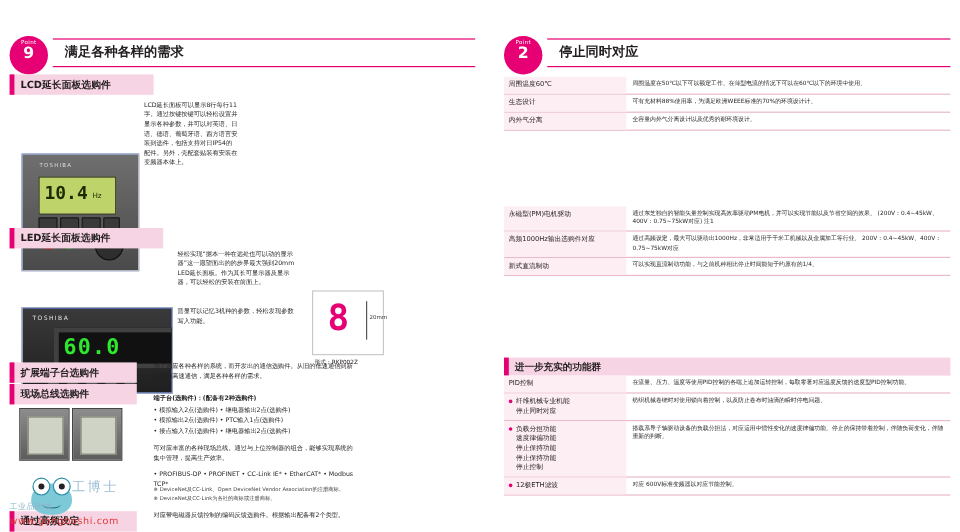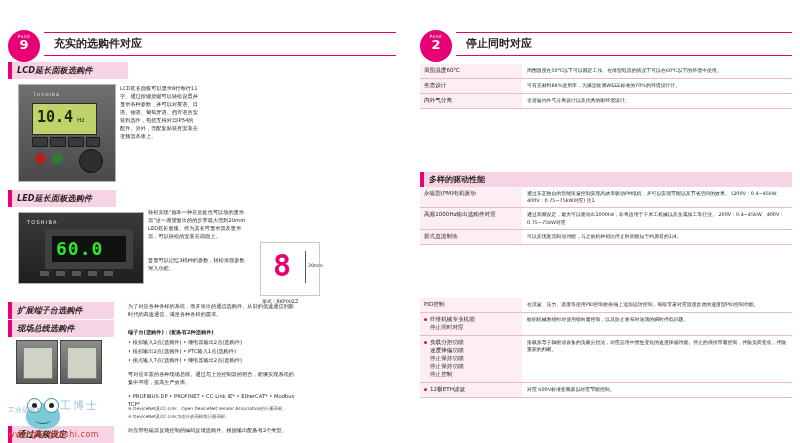--- a/index.html
+++ b/index.html
@@ -44,38 +44,37 @@
   }
   .badge .p{display:block;font-size:4.6px;margin-top:4px;letter-spacing:.3px;}
   .badge .n{display:block;font-size:13px;font-weight:bold;line-height:11px;margin-top:0px;}
 
   
   .blk{position:absolute;}
   .pinkbar{
     background:#f7d4e3;border-left:4px solid #e60073;
     font-size:8.2px;font-weight:bold;color:#231f20;
     padding:3px 4px 3px 5px;
-    font-style:italic;
   }
   .body-txt{font-size:5.2px;line-height:8px;color:#231f20;}
 
   
-  .photo{background:#1d4ed8;border:1px solid #b5b5b5;position:relative;overflow:hidden;}
+  .photo{background:#1d4ed8;border:1px solid #b5b5b5;position:relative;overflow:hidden;margin-top:44px;}
   .lcd-panel{position:absolute;inset:0;background:linear-gradient(180deg,#6f6f6f,#4a4a4a);}
   .lcd-screen{position:absolute;left:13px;top:18px;width:63px;height:30px;background:#bfd36b;border:1px solid #2c2c2c;}
   .lcd-big{position:absolute;left:4px;top:4px;font-size:15px;font-weight:bold;color:#1d2b00;font-family:"DejaVu Sans Mono","Liberation Mono",monospace;}
   .lcd-unit{position:absolute;left:44px;top:12px;font-size:6px;color:#1d2b00;}
   .lcd-brand{position:absolute;left:14px;top:7px;font-size:4.5px;color:#ddd;letter-spacing:1px;}
   .knob{position:absolute;border-radius:50%;background:#2e2e2e;border:1px solid #111;}
   .btnsq{position:absolute;background:#3a3a3a;border:1px solid #1a1a1a;border-radius:1px;}
   .btnred{position:absolute;background:#b32020;border-radius:50%;}
   .btngrn{position:absolute;background:#2f7d32;border-radius:50%;}
 
   .led-panel{position:absolute;inset:0;background:linear-gradient(180deg,#3a3a3a,#1f1f1f);}
-  .led-screen{position:absolute;left:26px;top:16px;width:74px;height:26px;background:#111;border:7px solid #404040;}
+  .led-screen{position:absolute;left:26px;top:16px;width:74px;height:26px;background:#111;border:4px solid #404040;padding-left:25px;}
   .led-digits{position:absolute;left:4px;top:2px;font-size:18px;font-weight:bold;color:#2ee82e;font-family:"DejaVu Sans Mono","Liberation Mono",monospace;letter-spacing:1px;}
   .led-brand{position:absolute;left:8px;top:6px;font-size:5px;color:#e8e8e8;letter-spacing:1.2px;}
   .led-btn{position:absolute;bottom:6px;width:9px;height:5px;background:#555;border:1px solid #222;}
 
   .opt-photo{position:absolute;background:linear-gradient(180deg,#8c8c8c,#5d5d5d);border:1px solid #444;}
   .opt-card{position:absolute;background:#cfd3c6;border:1px solid #7d8172;}
 
   
   .seg-box{position:absolute;border:1px solid #c9c9c9;background:#fff;}
   .seg8{font-family:"DejaVu Sans Mono","Liberation Mono",monospace;font-size:30px;color:#e60073;font-weight:bold;line-height:30px;}
@@ -100,38 +99,38 @@
   .wm{position:absolute;left:0;bottom:0;width:150px;height:60px;}
   .wm-frog{
     position:absolute;left:26px;bottom:14px;width:34px;height:26px;
     background:#7ec9d8;border-radius:50% 50% 45% 45%;
   }
   .wm-eye{position:absolute;top:-5px;width:13px;height:13px;background:#fff;border:1.5px solid #2a8fa6;border-radius:50%;}
   .wm-eye.l{left:1px;} .wm-eye.r{right:1px;}
   .wm-pupil{position:absolute;left:4px;top:4px;width:5px;height:5px;background:#222;border-radius:50%;}
   .wm-mouth{position:absolute;left:9px;top:13px;width:16px;height:7px;border-bottom:1.5px solid #1d6f82;border-radius:0 0 50% 50%;}
   .wm-text1{position:absolute;left:60px;bottom:30px;font-size:11px;color:#9bbfd4;letter-spacing:2px;}
-  .wm-text2{position:absolute;left:8px;bottom:28px;font-size:6.5px;color:#8fb4c9;letter-spacing:.5px;}
+  .wm-text2{position:absolute;left:8px;bottom:16px;font-size:6.5px;color:#8fb4c9;letter-spacing:.5px;}
   .wm-text3{position:absolute;left:8px;bottom:4px;font-size:8px;color:#e03a3a;letter-spacing:.5px;}
 </style>
 </head>
 <body>
 
 <div class="page">
 
 
   <div class="col col-left">
 
     <div class="sec-head">
       <div class="sec-rule"></div>
       <div class="badge">
         <span class="p">Point</span>
         <span class="n">9</span>
       </div>
-      <div class="sec-title">充实的选购件对应</div>
+      <div class="sec-title">满足各种各样的需求</div>
     </div>
 
     <div class="blk" style="left:0;top:32px;width:120px;">
       <div class="pinkbar">LCD延长面板选购件</div>
     </div>
 
     <div class="photo" style="position:absolute;left:10px;top:54px;width:96px;height:96px;">
       <div class="lcd-panel"></div>
       <div class="lcd-brand">TOSHIBA</div>
       <div class="lcd-screen">
@@ -142,21 +141,21 @@
       <div class="btnsq" style="left:31px;top:52px;width:14px;height:8px;"></div>
       <div class="btnsq" style="left:49px;top:52px;width:14px;height:8px;"></div>
       <div class="btnsq" style="left:67px;top:52px;width:12px;height:8px;"></div>
       <div class="knob" style="left:60px;top:64px;width:22px;height:22px;"></div>
       <div class="btnred" style="left:16px;top:68px;width:11px;height:11px;"></div>
       <div class="btngrn" style="left:33px;top:68px;width:11px;height:11px;"></div>
     </div>
 
     <div class="body-txt" style="position:absolute;left:112px;top:54px;width:78px;">LCD延长面板可以显示8行每行11字。通过按键按键可以轻松设置并显示各种参数，并可以对英语、日语、德语、葡萄牙语、西方语言安装到选件，包括支持对日IP54的配件。另外，壳配套贴装有安装在变频器本体上。</div>
 
-    <div class="blk" style="left:0;top:160px;width:108px;">
+    <div class="blk" style="left:0;top:160px;width:128px;">
       <div class="pinkbar">LED延长面板选购件</div>
     </div>
 
     <div class="photo" style="position:absolute;left:10px;top:182px;width:124px;height:70px;">
       <div class="led-panel"></div>
       <div class="led-brand">TOSHIBA</div>
       <div class="led-screen">
         <div class="led-digits">60.0</div>
       </div>
       <div class="led-btn" style="left:20px;"></div>
@@ -231,39 +230,39 @@
         <div class="rcellL">生态设计</div>
         <div class="rcellR">可有充材料88%使用率，为满足欧洲WEEE标准的70%的环境设计计。</div>
       </div>
       <div class="rrow">
         <div class="rcellL">内外气分离</div>
         <div class="rcellR">全容量内外气分离设计以及优秀的耐环境设计。</div>
       </div>
     </div>
 
     <div style="position:absolute;left:0;top:142px;width:372px;">
-      <div class="rsub">多样的驱动性能</div>
 
       <div class="rrow">
         <div class="rcellL">永磁型(PM)电机驱动</div>
         <div class="rcellR">通过东芝独自的智能矢量控制实现高效率驱动PM电机，并可以实现节能以及节省空间的效果。
 (200V：0.4~45kW、400V：0.75~75kW对应) 注1</div>
       </div>
       <div class="rrow">
         <div class="rcellL">高频1000Hz输出选购件对应</div>
         <div class="rcellR">通过高频设定，最大可以驱动出1000Hz，非常适用于干米工机械以及金属加工等行业。
 200V：0.4~45kW、400V：0.75~75kW对应</div>
       </div>
       <div class="rrow">
         <div class="rcellL">新式直流制动</div>
         <div class="rcellR">可以实现直流制动功能，与之前机种相比停止时间能短于约原有的1/4。</div>
       </div>
     </div>
 
     <div style="position:absolute;left:0;top:268px;width:372px;">
+      <div class="rsub">进一步充实的功能群</div>
 
       <div class="rrow">
         <div class="rcellL">PID控制</div>
         <div class="rcellR">在流量、压力、温度等使用PID控制的各端上追加运转控制，每取零著对应温度反馈的速度型PID控制功能。</div>
       </div>
       <div class="rrow">
         <div class="rcellL pinkbullet" style="white-space:pre-line;">纤维机械专业机能
 停止同时对应</div>
         <div class="rcellR">纺织机械卷绕时对使用锁向着控制，以及防止卷布时油滴的瞬时停电问题。</div>
       </div>

